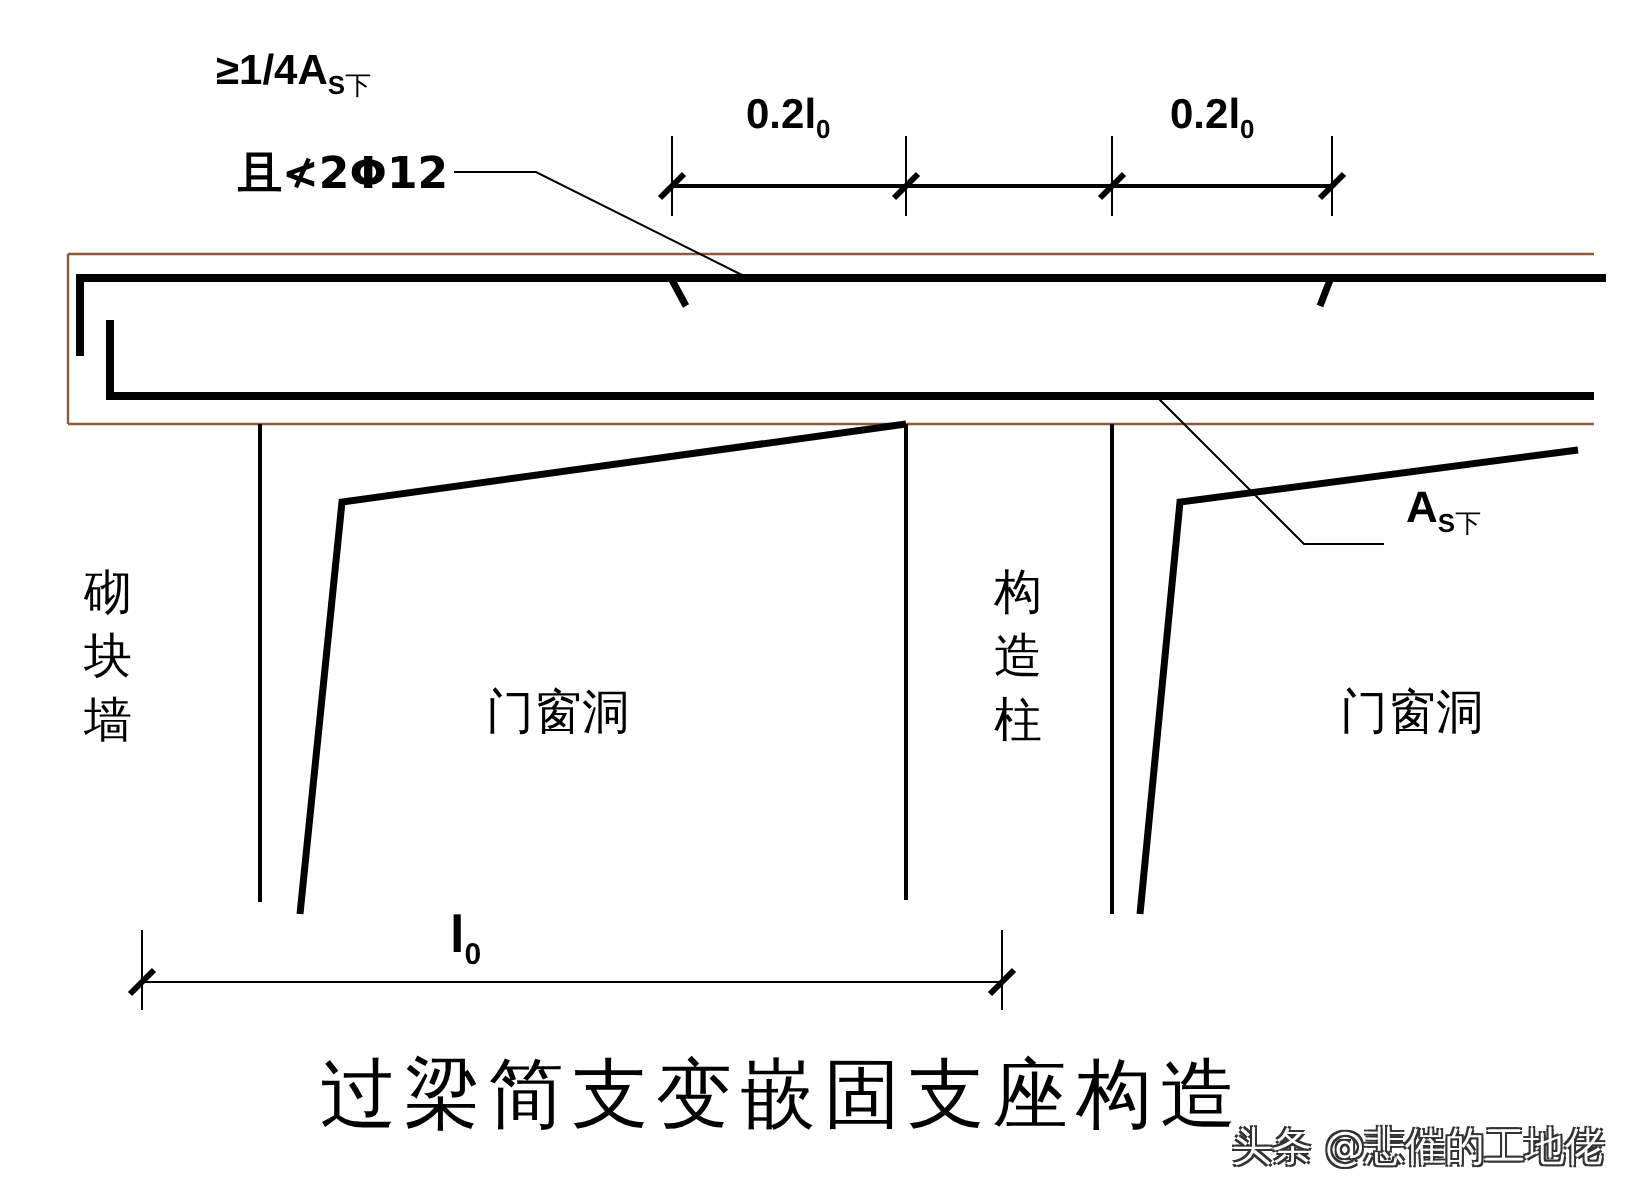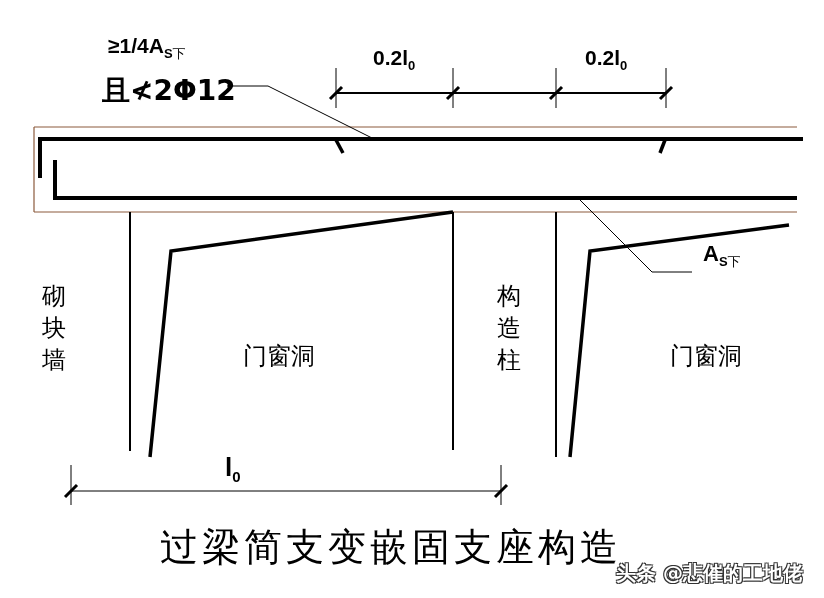--- a/index.html
+++ b/index.html
@@ -68,22 +68,22 @@
 
   <g stroke="#000" fill="none">
     <line x1="71" y1="491" x2="501" y2="491" stroke-width="1"></line>
     <line x1="71" y1="465" x2="71" y2="505" stroke-width="1"></line>
     <line x1="501" y1="465" x2="501" y2="505" stroke-width="1"></line>
     <line x1="65" y1="497" x2="77" y2="485" stroke-width="3"></line>
     <line x1="495" y1="497" x2="507" y2="485" stroke-width="3"></line>
   </g>
 </svg>
 
-<div class="lbl bold" style="left:108px; top:34px; font-size:21px;text-align:right;"><span>≥1/4A</span><span class="sub">S</span><span class="subcjk cjk">下</span></div>
-<div class="lbl bold cjk" style="left:102px; top:72px; font-size:28px;">且≮2Φ12</div>
+<div class="lbl bold" style="left:108px; top:24px; font-size:21px;text-align:right;"><span>≥1/4A</span><span class="sub">S</span><span class="subcjk cjk">下</span></div>
+<div class="lbl bold cjk" style="left:119px; top:72px; font-size:22px;">且≮2Φ12</div>
 
 <div class="lbl bold" style="left:373px; top:46px; font-size:21px;"><span>0.2l</span><span class="sub">0</span></div>
 <div class="lbl bold" style="left:585px; top:46px; font-size:21px;"><span>0.2l</span><span class="sub">0</span></div>
 
 <div class="lbl bold" style="left:703px; top:241px; font-size:22px;"><span>A</span><span class="sub">S</span><span class="subcjk cjk">下</span></div>
 
 <div class="lbl vert cjk" style="left:42px; top:280px;">
   <span>砌</span>
   <span>块</span>
   <span>墙</span>
@@ -95,13 +95,13 @@
   <span>柱</span>
 </div>
 
 <div class="lbl cjk" style="left:243px; top:340px; font-size:24px;">门窗洞</div>
 <div class="lbl cjk" style="left:670px; top:340px; font-size:24px;">门窗洞</div>
 
 <div class="lbl" style="left:225px; top:452px; font-size:26px;font-weight:bold;"><span>l</span><span class="sub" style="font-size:15px; top:6px;">0</span></div>
 
 <div class="lbl title cjk" style="left:160px; top:522px;">过梁简支变嵌固支座构造</div>
 
-<div class="lbl wm cjk" style="left:616px; top:560px;font-weight:bold;">头条 @悲催的工地佬</div>
+<div class="lbl wm cjk" style="left:616px; top:560px;">头条 @悲催的工地佬</div>
 
 </body></html>

